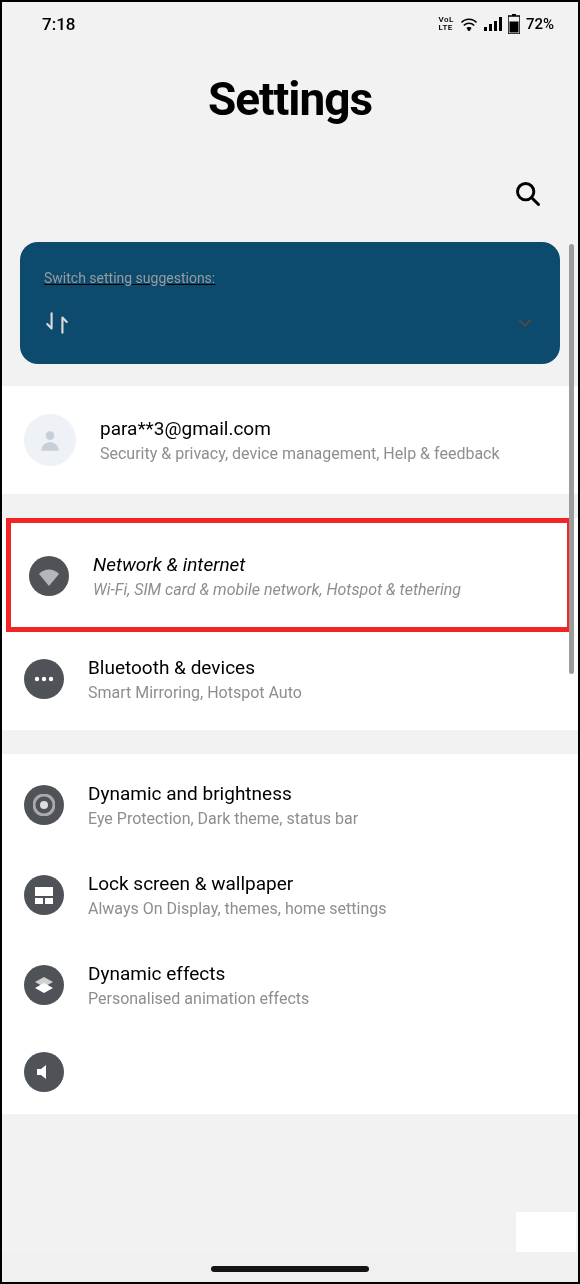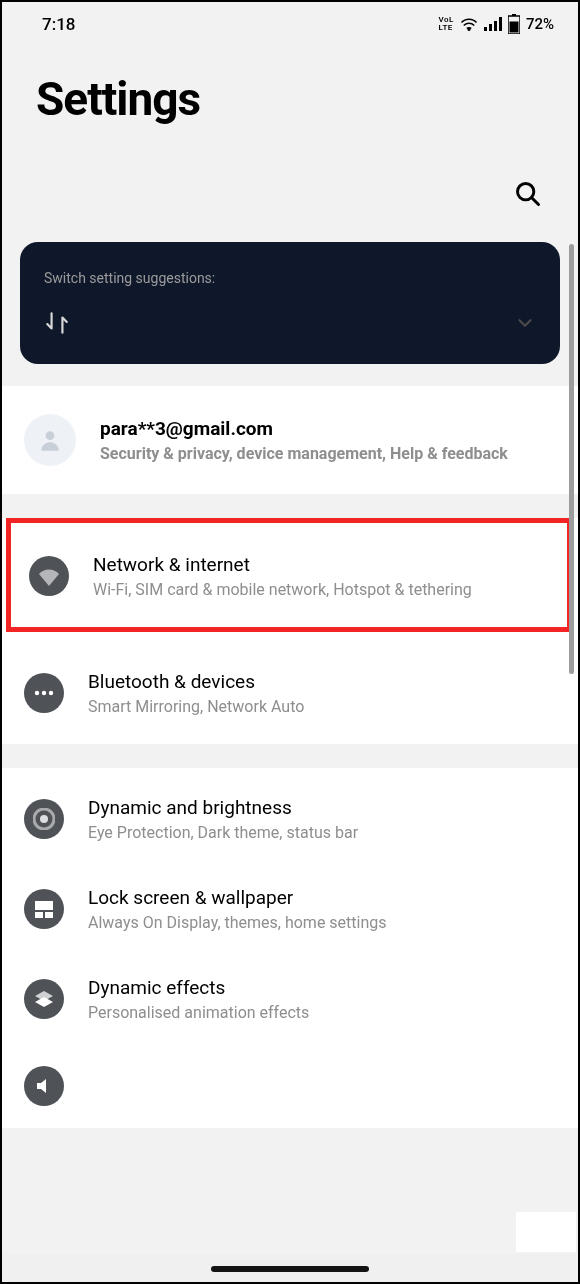--- a/index.html
+++ b/index.html
@@ -36,73 +36,75 @@
       line-height: 8px;
       font-weight: 600;
       letter-spacing: 0.5px;
     }
     .page-title {
       font-size: 46px;
       font-weight: 700;
       padding: 28px 34px 12px 34px;
       color: #000;
       letter-spacing: -1px;
+      text-align: center;
     }
     .search-row {
       display: flex;
       justify-content: flex-end;
       padding: 42px 36px 20px 0;
     }
     .search-icon-wrap {
       cursor: pointer;
     }
     .card {
-      background: #0f172a;
+      background: #0c4a6e;
       margin: 10px 18px;
       border-radius: 18px;
       padding: 28px 24px 24px 24px;
+      text-decoration: underline;
     }
     .card-label {
       font-size: 14px;
       color: #9b9b9b;
     }
     .card-bottom {
       display: flex;
       justify-content: space-between;
       align-items: center;
       padding-top: 24px;
     }
     .swap-icon {
       color: #dcdcdc;
     }
     .section {
       background: #fff;
       margin-top: 24px;
     }
     .section.first {
       margin-top: 22px;
-      font-weight: bold;
     }
     .row {
       display: flex;
       align-items: center;
       padding: 22px 24px 22px 22px;
       gap: 24px;
       cursor: pointer;
     }
     .row.tight-top {
       padding-top: 28px;
     }
     .row.tight-bottom {
       padding-bottom: 28px;
     }
     .highlight {
       border: 5px solid #f22424;
       margin: 0 6px 0 4px;
       padding: 30px 20px 28px 18px;
+      font-style: italic;
     }
     .icon-circle {
       width: 40px;
       height: 40px;
       border-radius: 50%;
       display: flex;
       align-items: center;
       justify-content: center;
       flex-shrink: 0;
     }
@@ -240,31 +242,31 @@
     <div class="icon-circle icon-dark">
       <svg width="24" height="20" viewBox="0 0 24 20" fill="#b4b6ba">
         <path d="M12 20 L2 8 C7 2 17 2 22 8 Z"></path>
       </svg>
     </div>
     <div class="row-text">
       <div class="row-title">Network &amp; internet</div>
       <div class="row-sub">Wi-Fi, SIM card &amp; mobile network, Hotspot &amp; tethering</div>
     </div>
   </div>
-  <div class="row tight-bottom" style="padding-top:38px">
+  <div class="row tight-bottom" style="padding-top:24px">
     <div class="icon-circle icon-dark">
       <svg width="20" height="6" viewBox="0 0 20 6" fill="#fff">
         <circle cx="3" cy="3" r="2.2"></circle>
         <circle cx="10" cy="3" r="2.2"></circle>
         <circle cx="17" cy="3" r="2.2"></circle>
       </svg>
     </div>
     <div class="row-text">
       <div class="row-title">Bluetooth &amp; devices</div>
-      <div class="row-sub">Smart Mirroring, Network Auto</div>
+      <div class="row-sub">Smart Mirroring, Hotspot Auto</div>
     </div>
   </div>
 </div>
 
 <div class="section">
   <div class="row tight-top">
     <div class="icon-circle icon-dark">
       <svg width="22" height="22" viewBox="0 0 22 22">
         <circle cx="11" cy="11" r="10" fill="none" stroke="#a7a9ad" stroke-width="3"></circle>
         <circle cx="11" cy="11" r="4" fill="#dcdde0"></circle>

